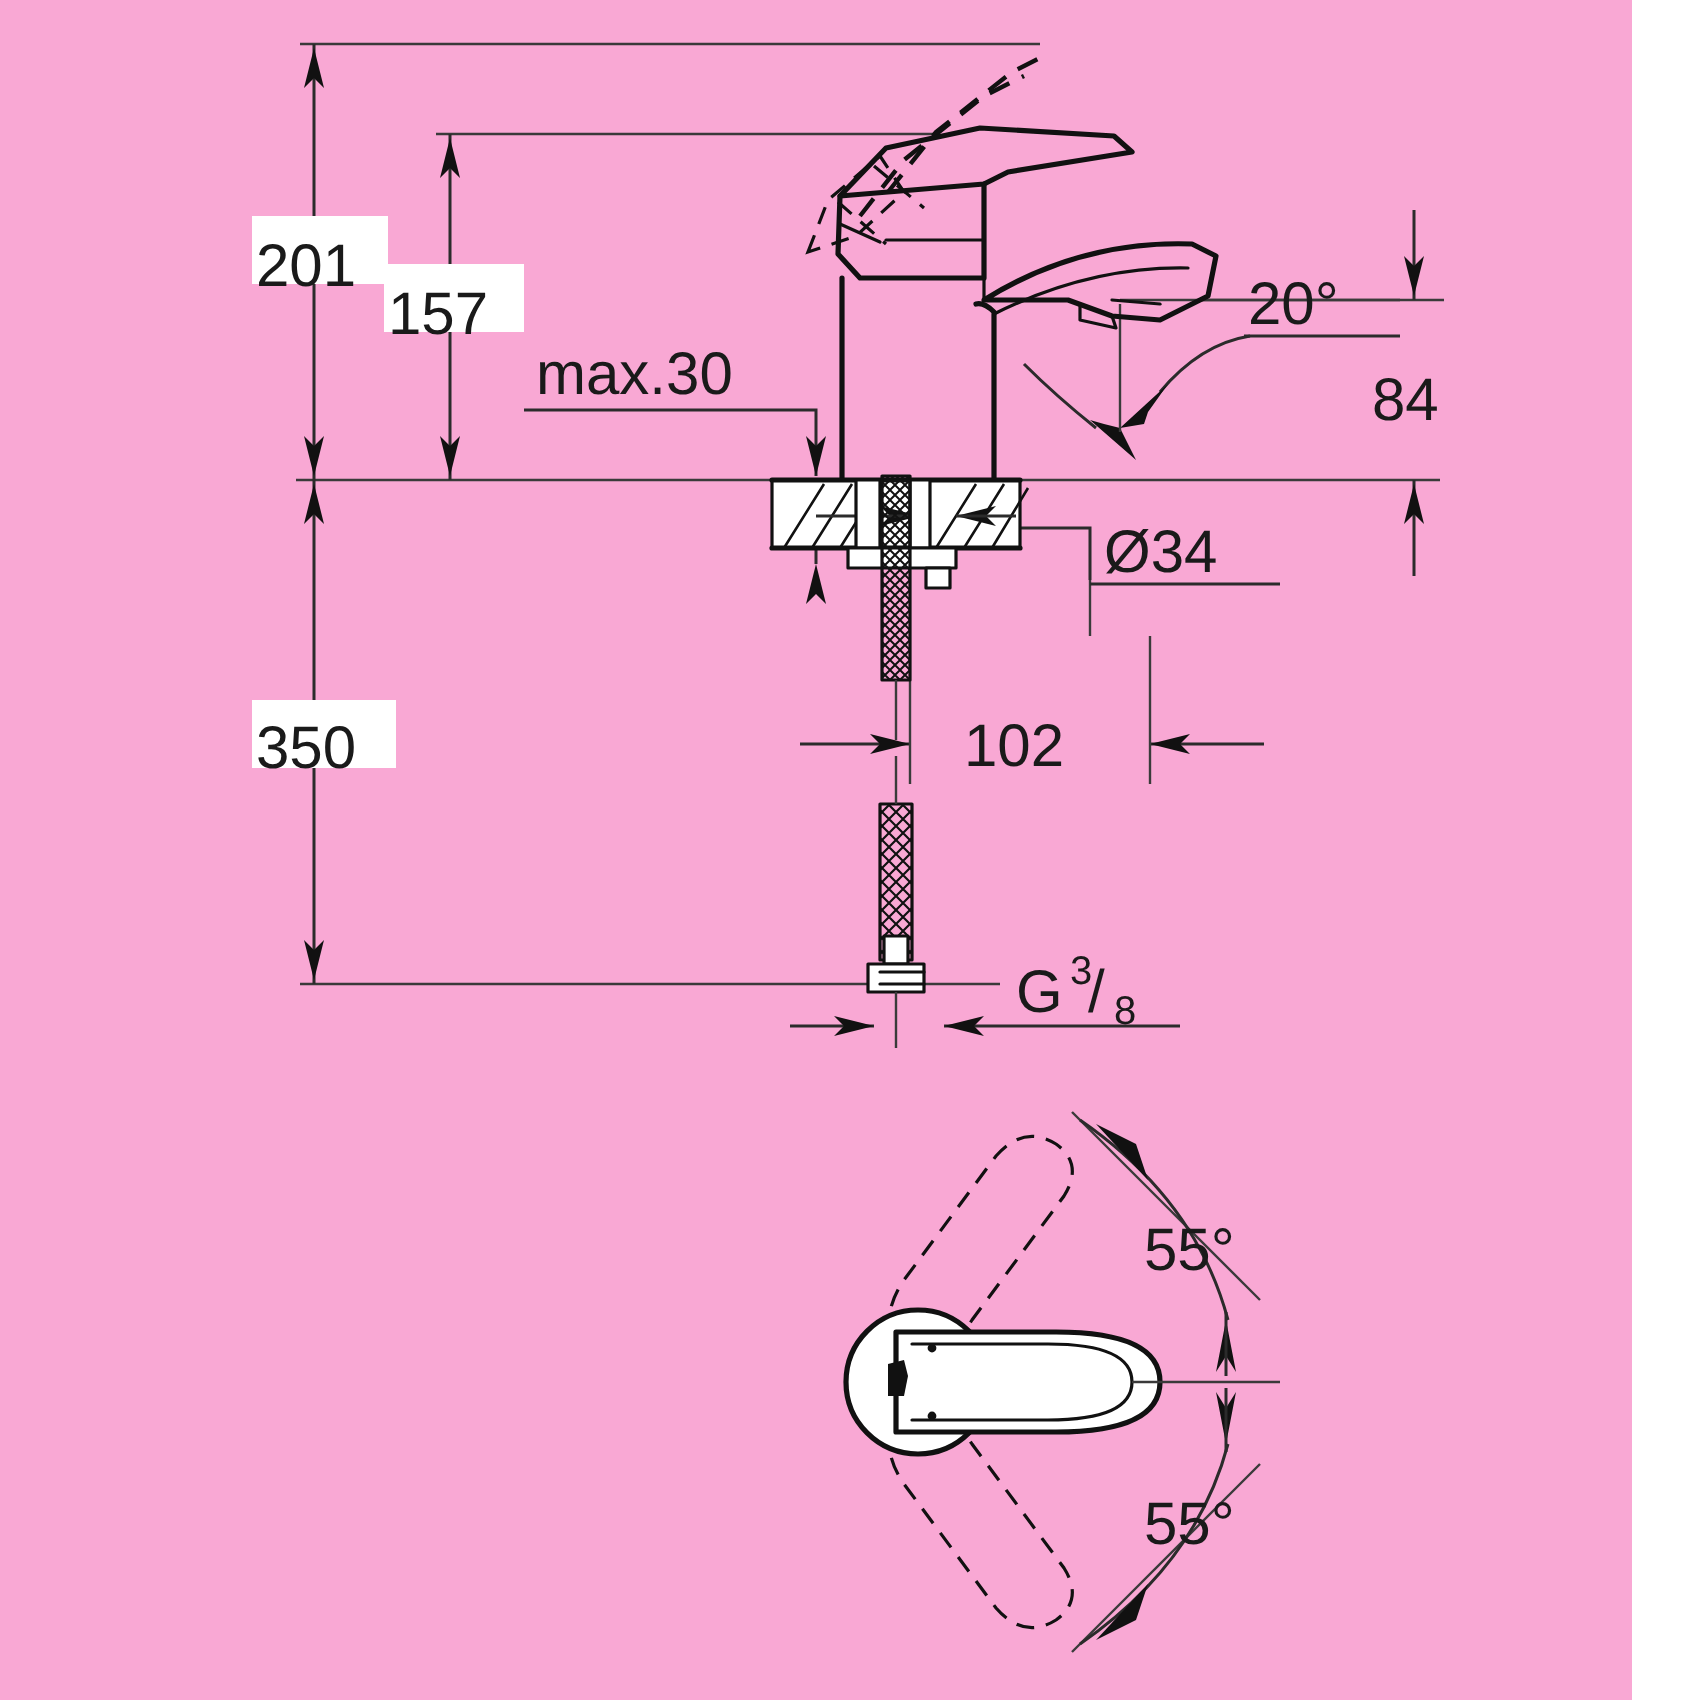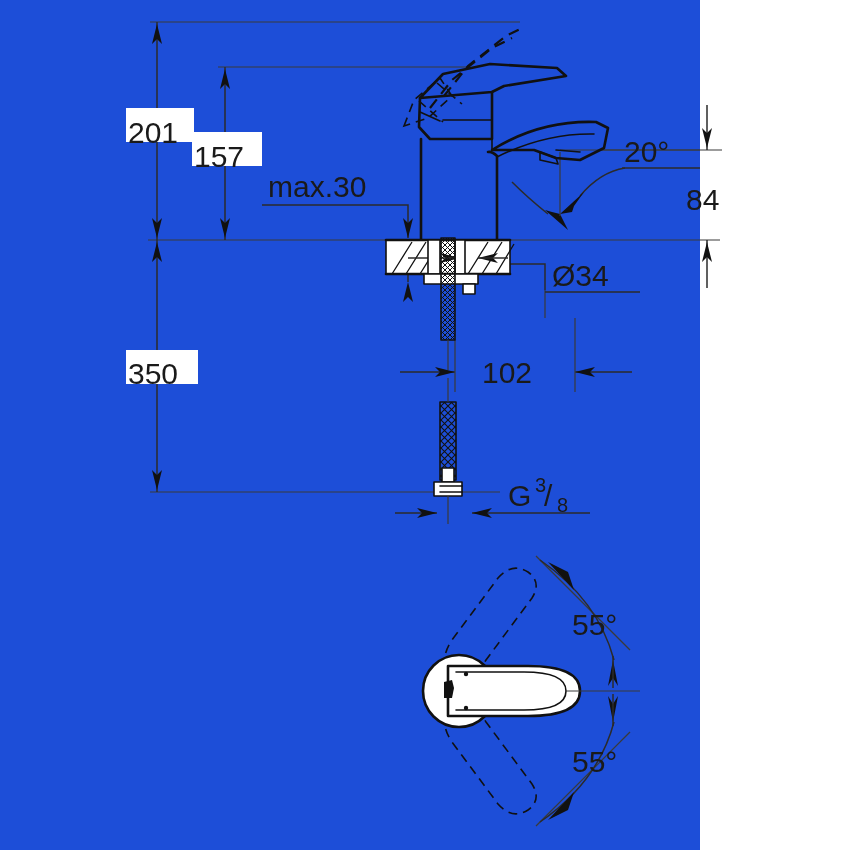--- a/index.html
+++ b/index.html
@@ -9,23 +9,23 @@
     background: #ffffff;
   }
   body {
     width: 850px;
     height: 850px;
     font-family: "Liberation Sans", sans-serif;
     overflow: hidden;
   }
   #drawing-root {
     position: relative;
-    width: 700px;
+    width: 816px;
     height: 850px;
-    background: #1d4ed8;
+    background: #f9a8d4;
     text-decoration: underline;
   }
   svg#tech-drawing {
     display: block;
     width: 850px;
     height: 850px;
   }
   .dim-text {
     font-family: "Liberation Sans", sans-serif;
     font-size: 30px;

